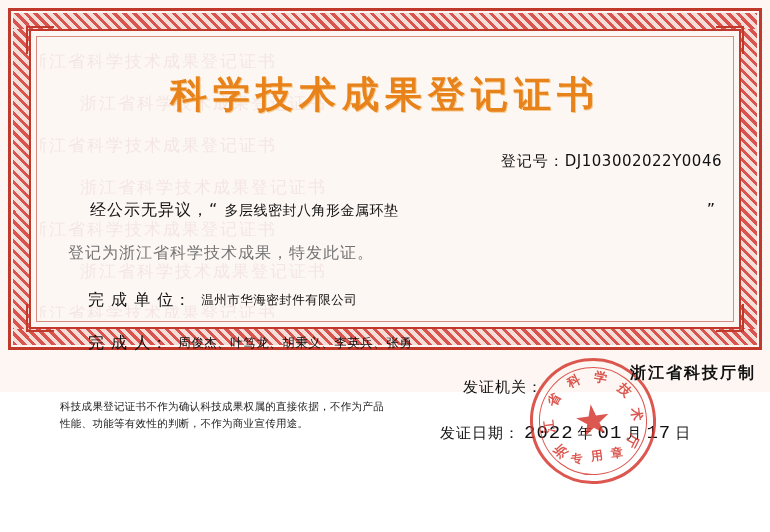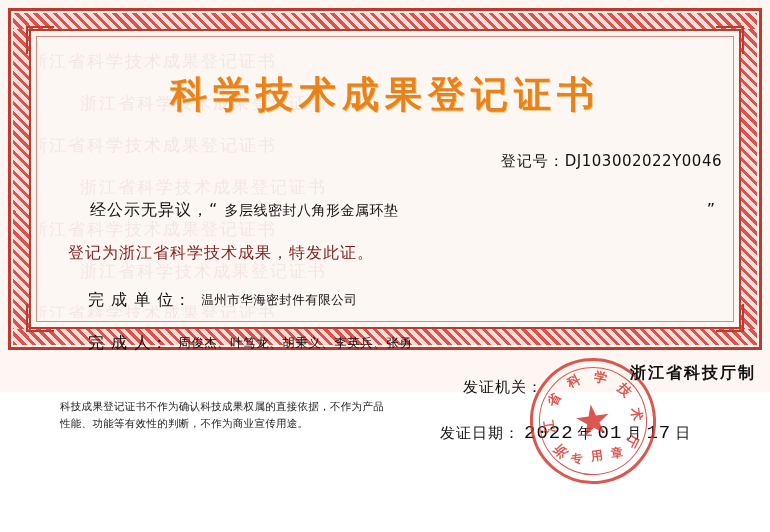--- a/index.html
+++ b/index.html
@@ -142,21 +142,21 @@
   .para1 .quote-close {
     float: right;
     margin-right: 4px;
   }
 
   .para2 {
     position: absolute;
     top: 203px;
     left: 28px;
     font-size: 16px;
-    color: #7f1d1d;
+    color: #737373;
     letter-spacing: 1px;
   }
 
   .field {
     position: absolute;
     left: 48px;
     font-size: 16px;
     color: #111;
     letter-spacing: 1px;
   }

